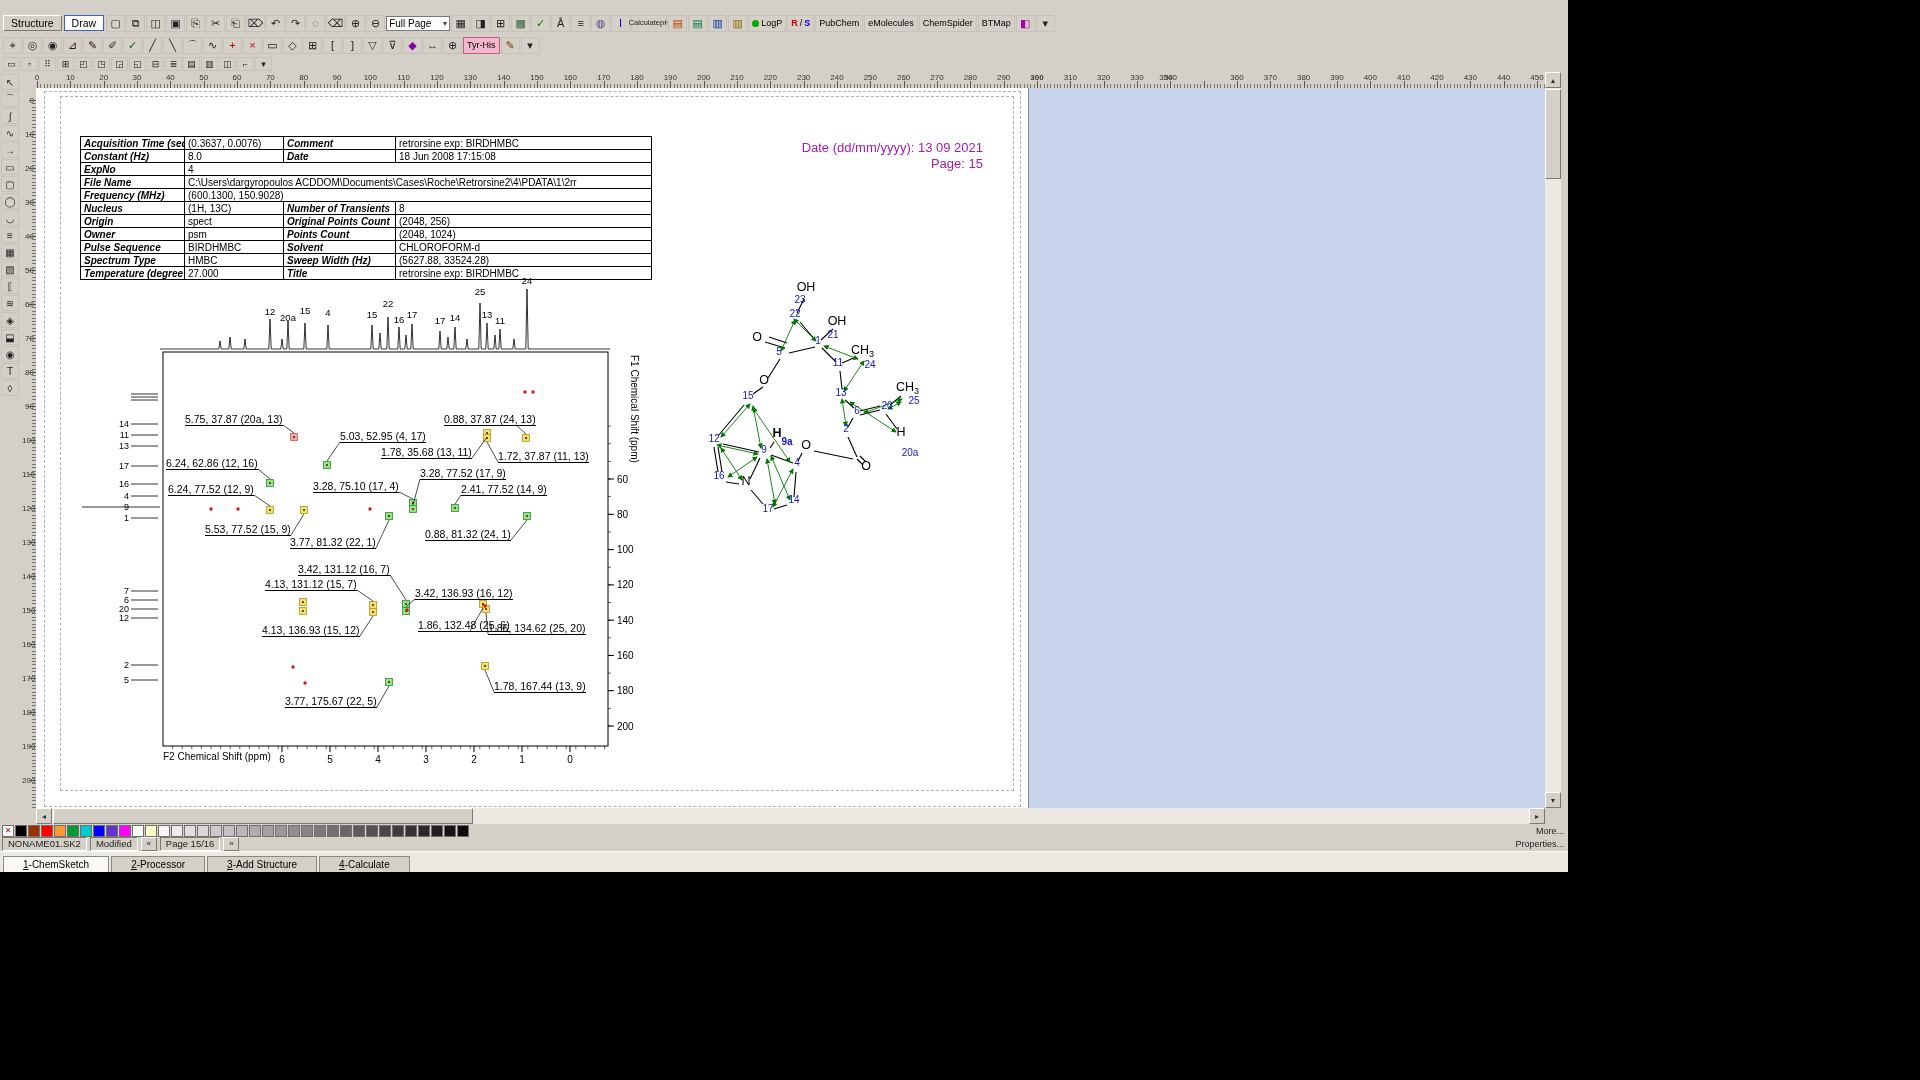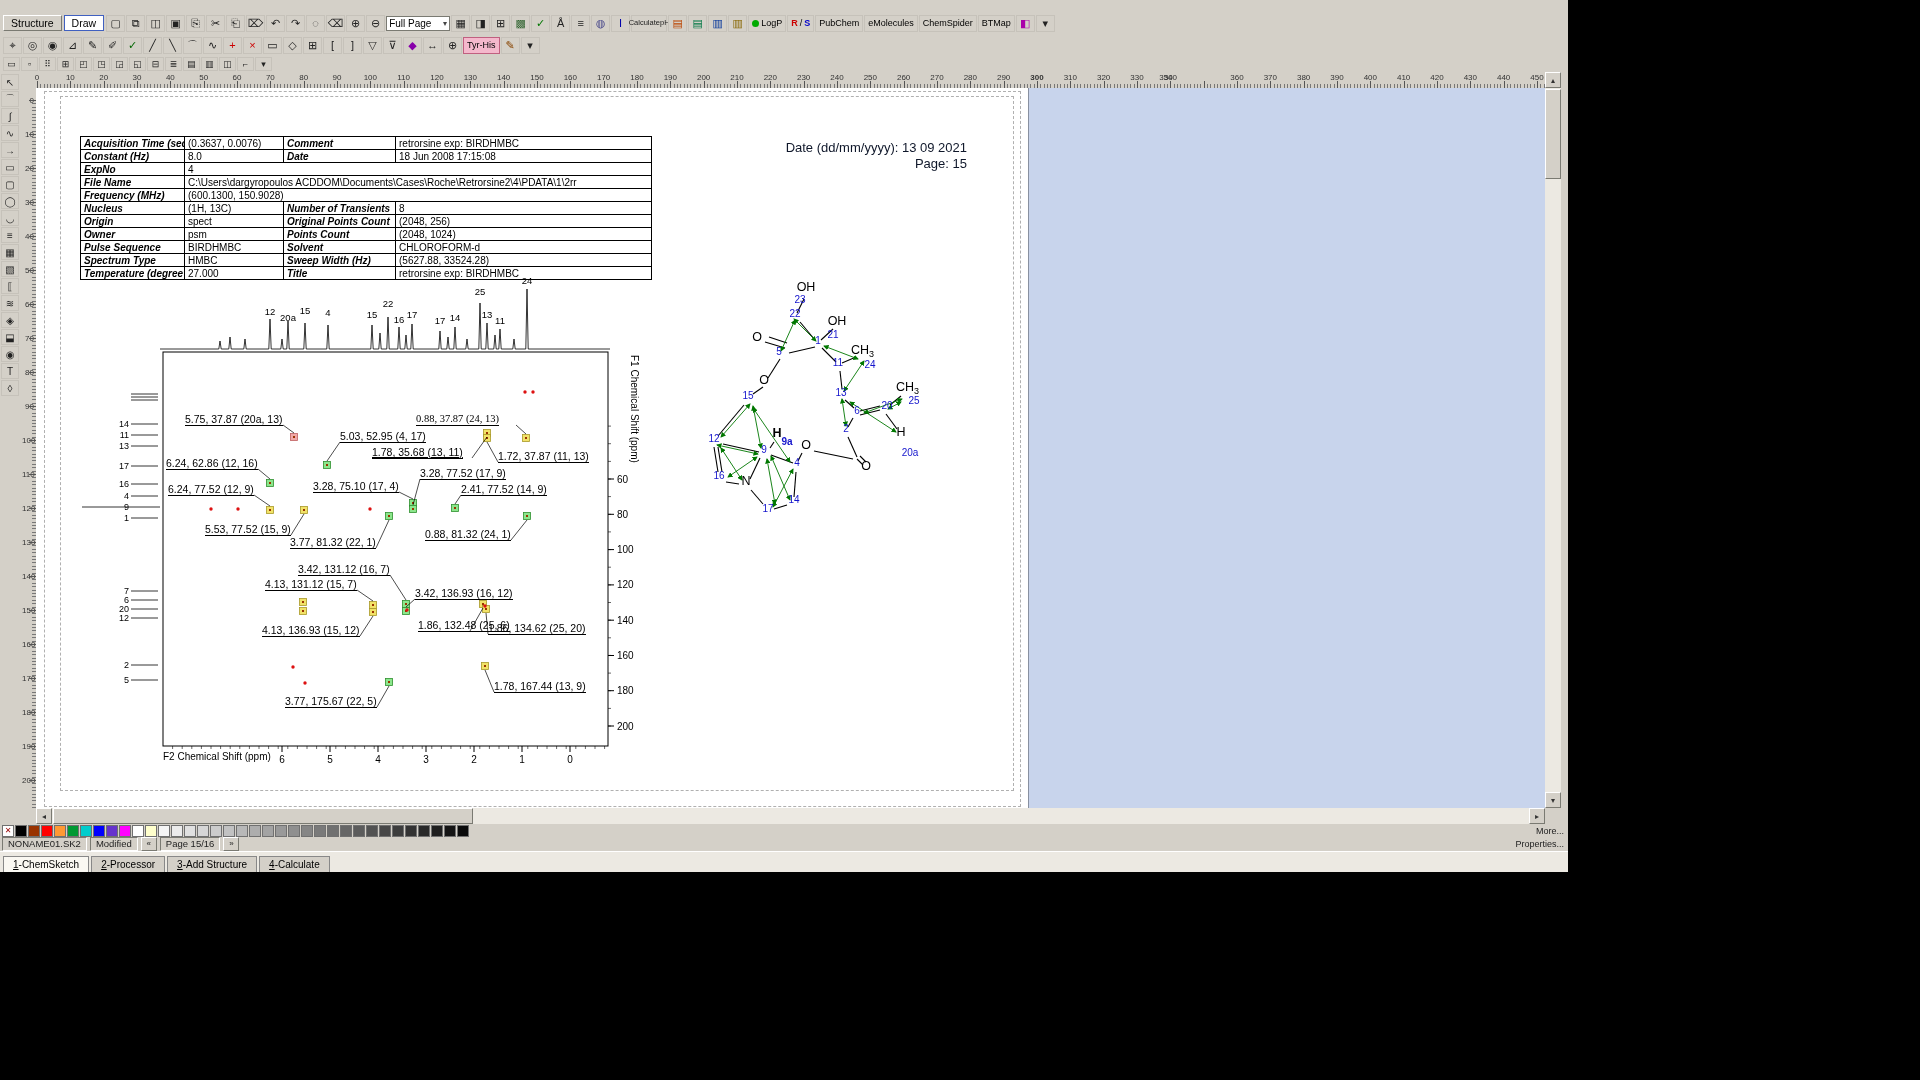--- a/index.html
+++ b/index.html
@@ -42,21 +42,21 @@
   .vnum{position:absolute;left:0;width:12px;text-align:right;font-size:8px;color:#333;}
   .vtick{position:absolute;right:0;height:1px;width:7px;background:#555;}
   #canvas{position:absolute;left:36px;top:88px;width:1509px;height:720px;background:#c8d4ec;overflow:hidden;}
   #page{position:absolute;left:0;top:0;width:992px;height:730px;background:#fff;
         border-right:1px solid #8890a0;border-bottom:1px solid #8890a0;overflow:hidden;}
   .dashedbox{position:absolute;border:1px dashed #b0b0b0;pointer-events:none;}
   #specsvg{position:absolute;left:0;top:0;pointer-events:none;}
   #paramtable{position:absolute;left:44px;top:48px;border-collapse:collapse;table-layout:fixed;width:571px;}
   #paramtable td{border:1px solid #000;font-size:10px;padding:0 3px;height:12px;white-space:nowrap;overflow:hidden;}
   #paramtable td.hd{font-weight:bold;font-style:italic;}
-  .redhdr{position:absolute;right:61px;color:#0f172a;font-size:13px;text-align:center;white-space:nowrap;}
+  .redhdr{position:absolute;right:45px;color:#a21caf;font-size:13px;text-align:center;white-space:nowrap;}
   .ann{position:absolute;font-size:10.5px;color:#000;border-bottom:1px solid #000;white-space:nowrap;line-height:12px;}
   .axislbl{position:absolute;font-size:10px;color:#000;white-space:nowrap;}
   #f1label{transform:rotate(90deg);transform-origin:0 0;}
   #vscroll{position:absolute;left:1545px;top:72px;width:16px;height:736px;background:#ece9e2;}
   #hscroll{position:absolute;left:36px;top:808px;width:1509px;height:16px;background:#ece9e2;}
   .sbtn{position:absolute;width:16px;height:16px;background:#d4d0c8;font-size:8px;display:flex;
         align-items:center;justify-content:center;color:#333;box-sizing:border-box;}
   .sthumb{position:absolute;background:#d4d0c8;box-sizing:border-box;}
   #palette{position:absolute;left:0;top:824px;width:1568px;height:13px;display:flex;align-items:center;
            gap:1px;padding-left:2px;background:#d4d0c8;box-sizing:border-box;}
@@ -64,21 +64,21 @@
   .palx{width:10px;height:10px;border:1px solid #707070;font-size:8px;line-height:9px;text-align:center;
         color:#900;background:#fff;flex:0 0 auto;}
   #morelbl{position:absolute;right:4px;top:826px;font-size:9px;color:#222;}
   #statusbar{position:absolute;left:0;top:837px;width:1568px;height:14px;display:flex;gap:3px;
              padding:1px 2px;font-size:9.5px;color:#222;background:#d4d0c8;box-sizing:border-box;align-items:center;}
   .seg{padding:0 5px;height:12px;line-height:12px;background:#d4d0c8;}
   .navb{width:14px;height:12px;font-size:8px;text-align:center;line-height:12px;background:#d4d0c8;}
   #propslbl{position:absolute;right:4px;top:839px;font-size:9px;color:#222;}
   #tabsrow{position:absolute;left:0;top:851px;width:1568px;height:21px;background:#ece9e2;
            border-top:1px solid #fff;display:flex;align-items:flex-end;padding-left:3px;box-sizing:border-box;}
-  .btab{padding:2px 9px;font-size:10px;background:#d4d0c8;border:1px solid #888;border-bottom:none;
+  .btab{padding:2px 19px;font-size:10px;background:#d4d0c8;border:1px solid #888;border-bottom:none;
         margin-right:2px;white-space:nowrap;}
   .btab.active{background:#faf8f2;}
 </style>
 </head>
 <body>
 
 <div id="app">
   <div id="tb1" class="tbar">
       <div class="tabbtn raised">Structure</div>
       <div class="tabbtn raised active">Draw</div>
@@ -734,23 +734,23 @@
               <td class="hd">Title</td>
               <td>retrorsine exp: BIRDHMBC</td>
             </tr>
           </tbody>
       </table>
       <div class="redhdr" style="top:52px;">Date (dd/mm/yyyy): 13 09 2021</div>
       <div class="redhdr" style="top:68px;">Page: 15</div>
       <div class="axislbl" id="f2label" style="left:127px;top:663px;">F2 Chemical Shift (ppm)</div>
       <div class="axislbl" id="f1label" style="left:604px;top:267px;">F1 Chemical Shift (ppm)</div>
     <span class="ann" style="left: 149px; top: 325px;">5.75, 37.87 (20a, 13)</span>
-        <span class="ann" style="left: 380px; top: 325px; font-family: Liberation Serif, serif;">0.88, 37.87 (24, 13)</span>
+        <span class="ann" style="left: 408px; top: 325px;">0.88, 37.87 (24, 13)</span>
         <span class="ann" style="left: 304px; top: 342px;">5.03, 52.95 (4, 17)</span>
-        <span class="ann" style="left: 336px; top: 358px; text-decoration: underline;">1.78, 35.68 (13, 11)</span>
+        <span class="ann" style="left: 345px; top: 358px;">1.78, 35.68 (13, 11)</span>
         <span class="ann" style="left: 462px; top: 362px;">1.72, 37.87 (11, 13)</span>
         <span class="ann" style="left: 130px; top: 369px;">6.24, 62.86 (12, 16)</span>
         <span class="ann" style="left: 384px; top: 379px;">3.28, 77.52 (17, 9)</span>
         <span class="ann" style="left: 277px; top: 392px;">3.28, 75.10 (17, 4)</span>
         <span class="ann" style="left: 425px; top: 395px;">2.41, 77.52 (14, 9)</span>
         <span class="ann" style="left: 132px; top: 395px;">6.24, 77.52 (12, 9)</span>
         <span class="ann" style="left: 169px; top: 435px;">5.53, 77.52 (15, 9)</span>
         <span class="ann" style="left: 254px; top: 448px;">3.77, 81.32 (22, 1)</span>
         <span class="ann" style="left: 389px; top: 440px;">0.88, 81.32 (24, 1)</span>
         <span class="ann" style="left: 262px; top: 475px;">3.42, 131.12 (16, 7)</span>

